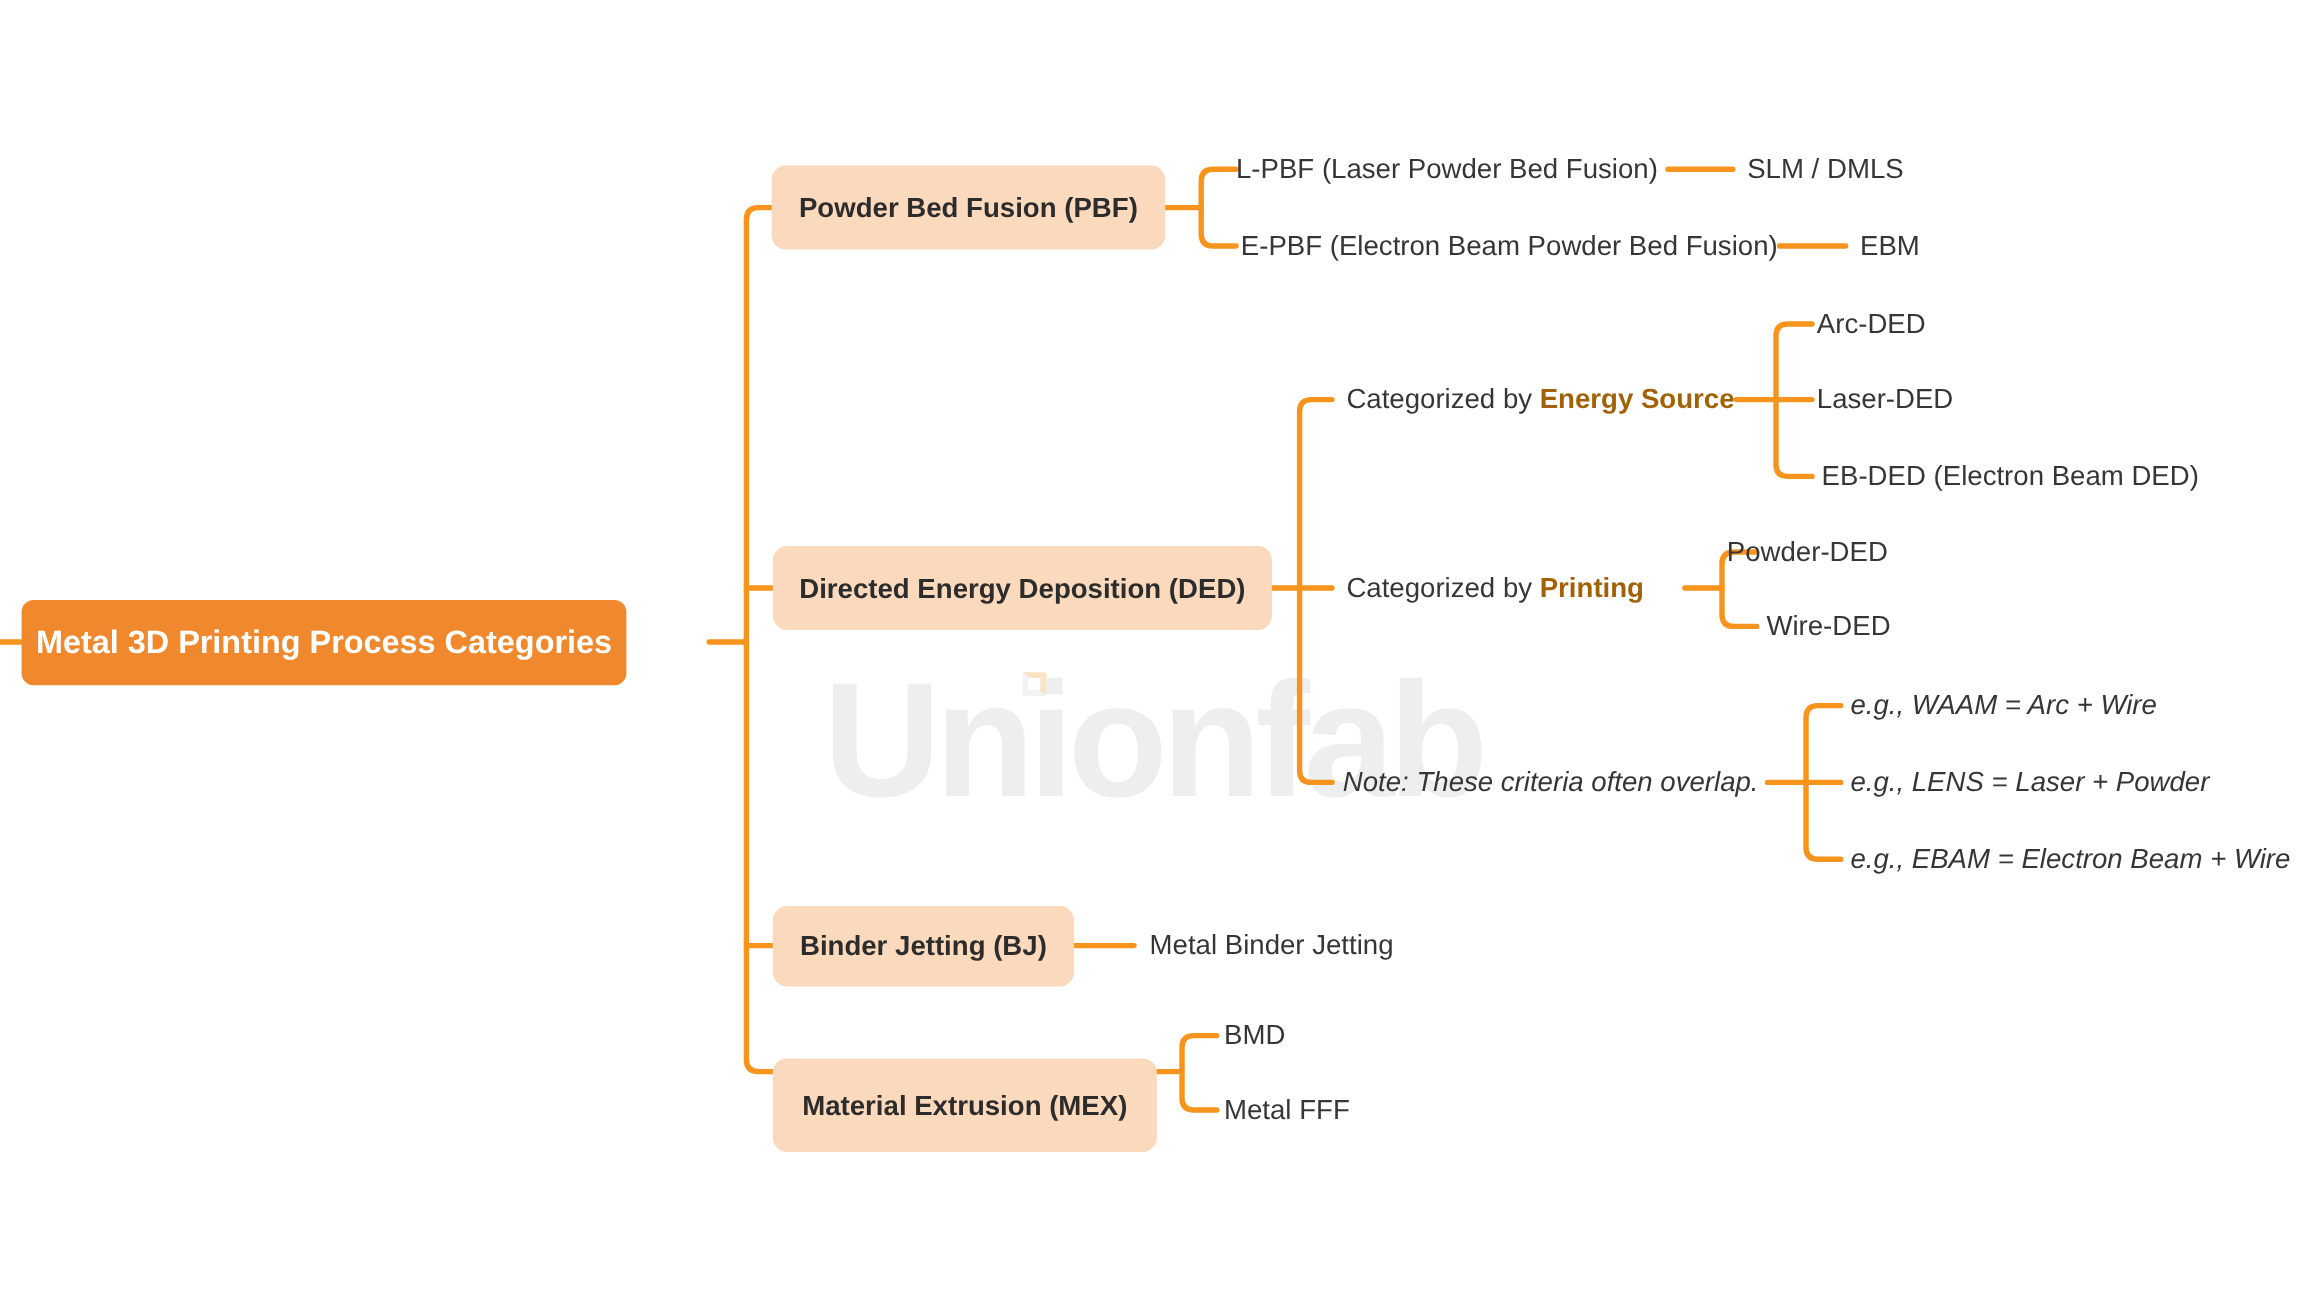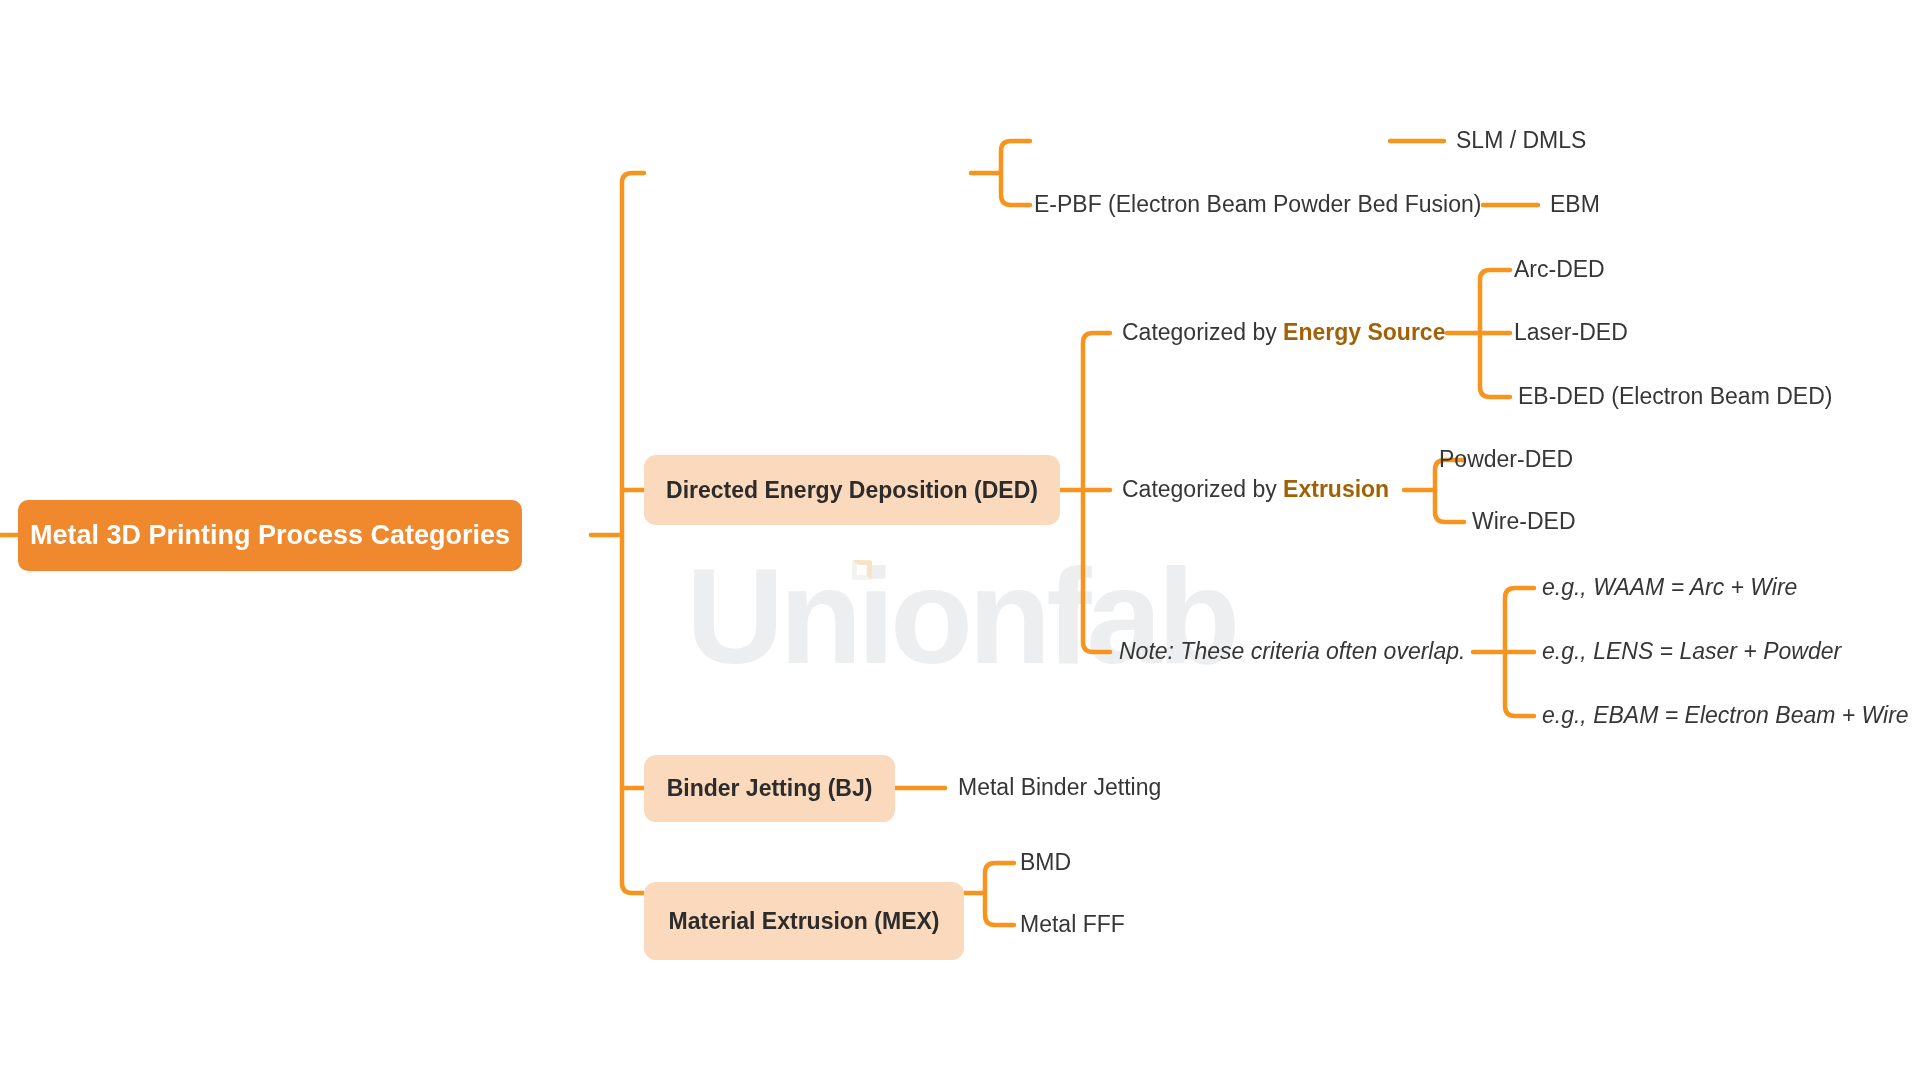--- a/index.html
+++ b/index.html
@@ -127,43 +127,47 @@
     <path d="M 895 788 H 945"></path>
 
     <path d="M 964 893 H 985"></path>
     <path d="M 1014 863 H 995 Q 985 863 985 873 V 915 Q 985 925 995 925 H 1014"></path>
   </svg>
 
   <div class="node root-node" style="left:18px; top:500px; width:504px; height:71px;">
     <span>Metal 3D Printing Process Categories</span>
   </div>
 
+  <div class="node category-node" style="left:643px; top:138px; width:328px; height:70px;">
+    <span>Powder Bed Fusion (PBF)</span>
+  </div>
 
   <div class="node category-node" style="left:644px; top:455px; width:416px; height:70px;">
     <span>Directed Energy Deposition (DED)</span>
   </div>
 
   <div class="node category-node" style="left:644px; top:755px; width:251px; height:67px;">
     <span>Binder Jetting (BJ)</span>
   </div>
 
   <div class="node category-node" style="left:644px; top:858px; width:320px; height:78px;margin-top:24px;">
     <span>Material Extrusion (MEX)</span>
   </div>
 
+  <span class="leaf" style="left:1030px; top:141px;">L-PBF (Laser Powder Bed Fusion)</span>
   <span class="leaf" style="left:1456px; top:141px;">SLM / DMLS</span>
   <span class="leaf" style="left:1034px; top:205px;">E-PBF (Electron Beam Powder Bed Fusion)</span>
   <span class="leaf" style="left:1550px; top:205px;">EBM</span>
 
   <span class="leaf" style="left:1122px; top:333px;"><span>Categorized by </span><b>Energy Source</b></span>
   <span class="leaf" style="left:1514px; top:270px;">Arc-DED</span>
   <span class="leaf" style="left:1514px; top:333px;">Laser-DED</span>
   <span class="leaf" style="left:1518px; top:397px;">EB-DED (Electron Beam DED)</span>
 
-  <span class="leaf" style="left:1122px; top:490px;"><span>Categorized by </span><b>Extrusion</b></span>
+  <span class="leaf" style="left:1122px; top:490px;"><span>Categorized by </span><b>Printing</b></span>
   <span class="leaf" style="left:1439px; top:460px;">Powder-DED</span>
   <span class="leaf" style="left:1472px; top:522px;">Wire-DED</span>
 
   <span class="leaf italic" style="left:1119px; top:652px;">Note: These criteria often overlap.</span>
   <span class="leaf italic" style="left:1542px; top:588px;">e.g., WAAM = Arc + Wire</span>
   <span class="leaf italic" style="left:1542px; top:652px;">e.g., LENS = Laser + Powder</span>
   <span class="leaf italic" style="left:1542px; top:716px;">e.g., EBAM = Electron Beam + Wire</span>
 
   <span class="leaf" style="left:958px; top:788px;">Metal Binder Jetting</span>
 

